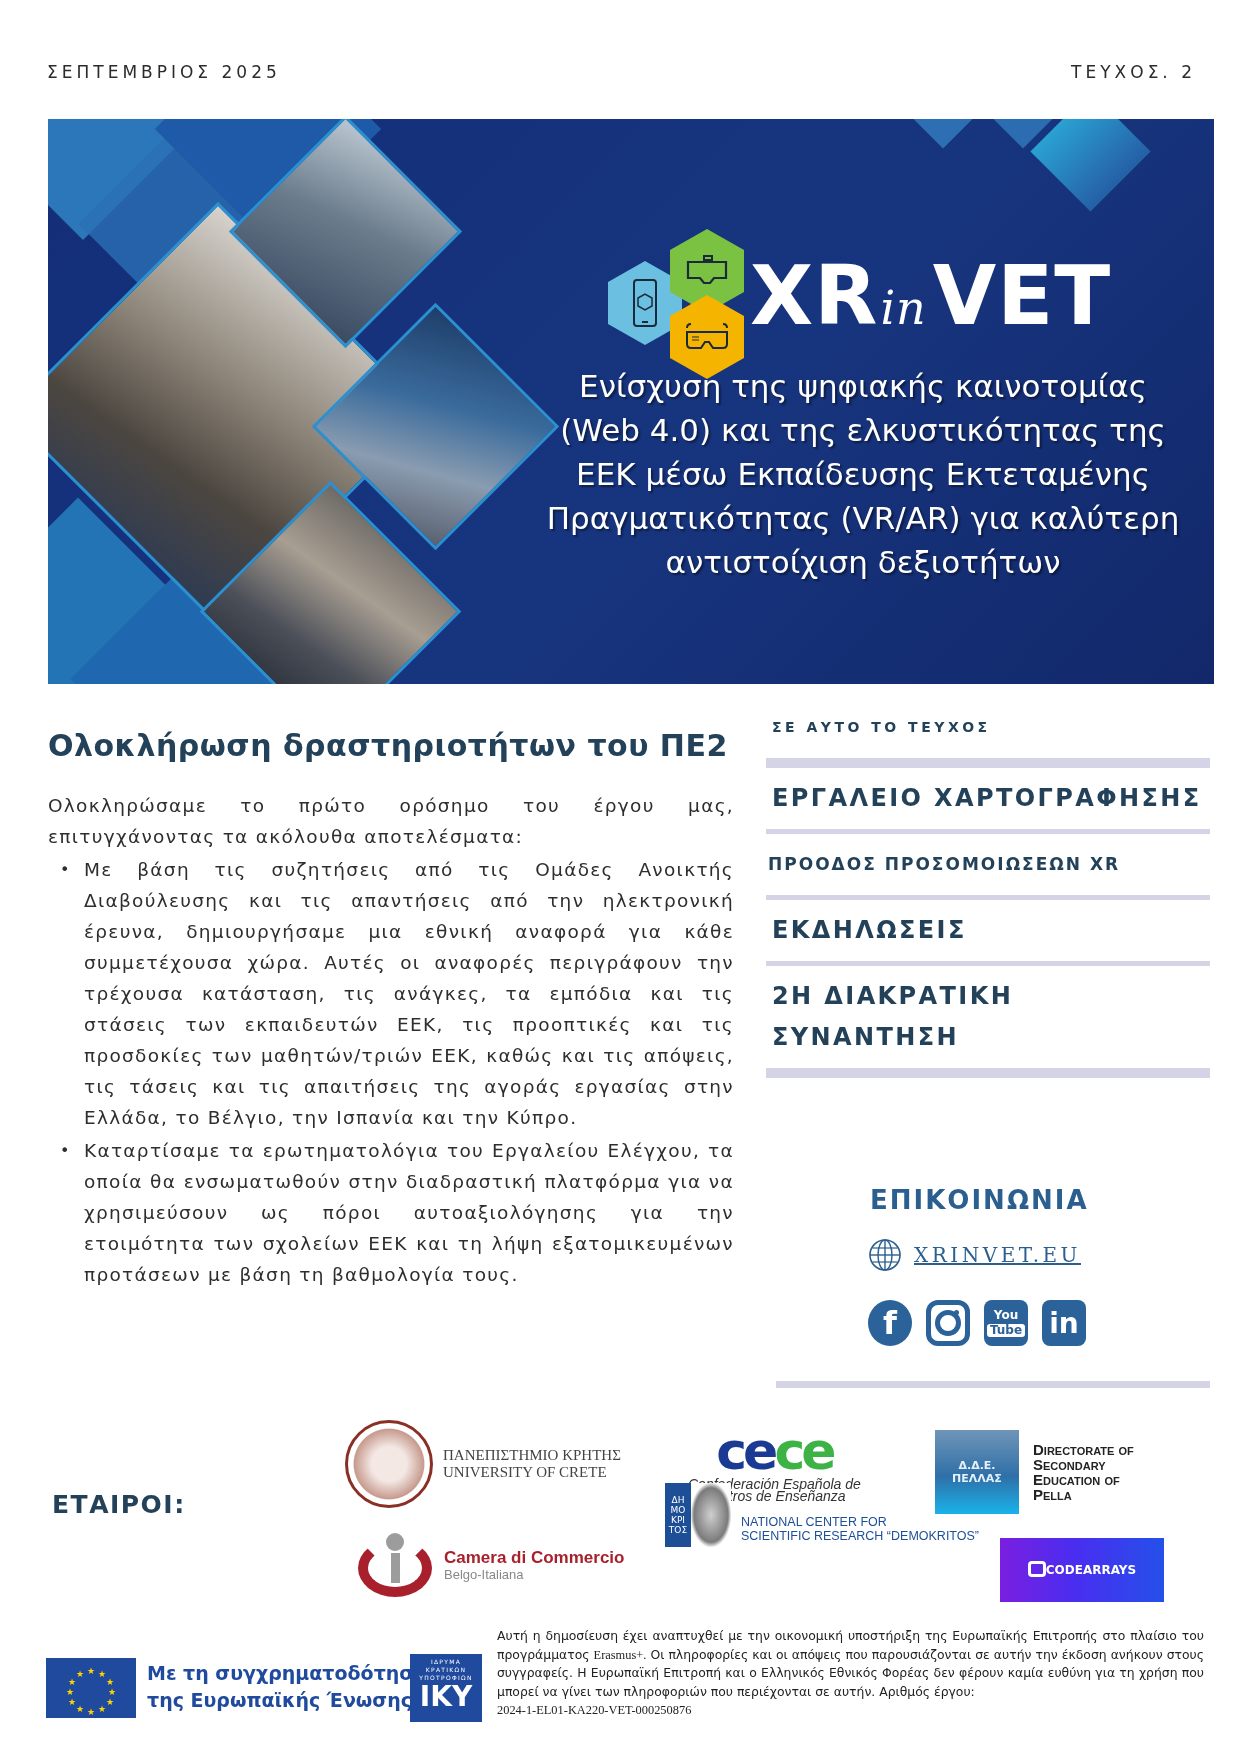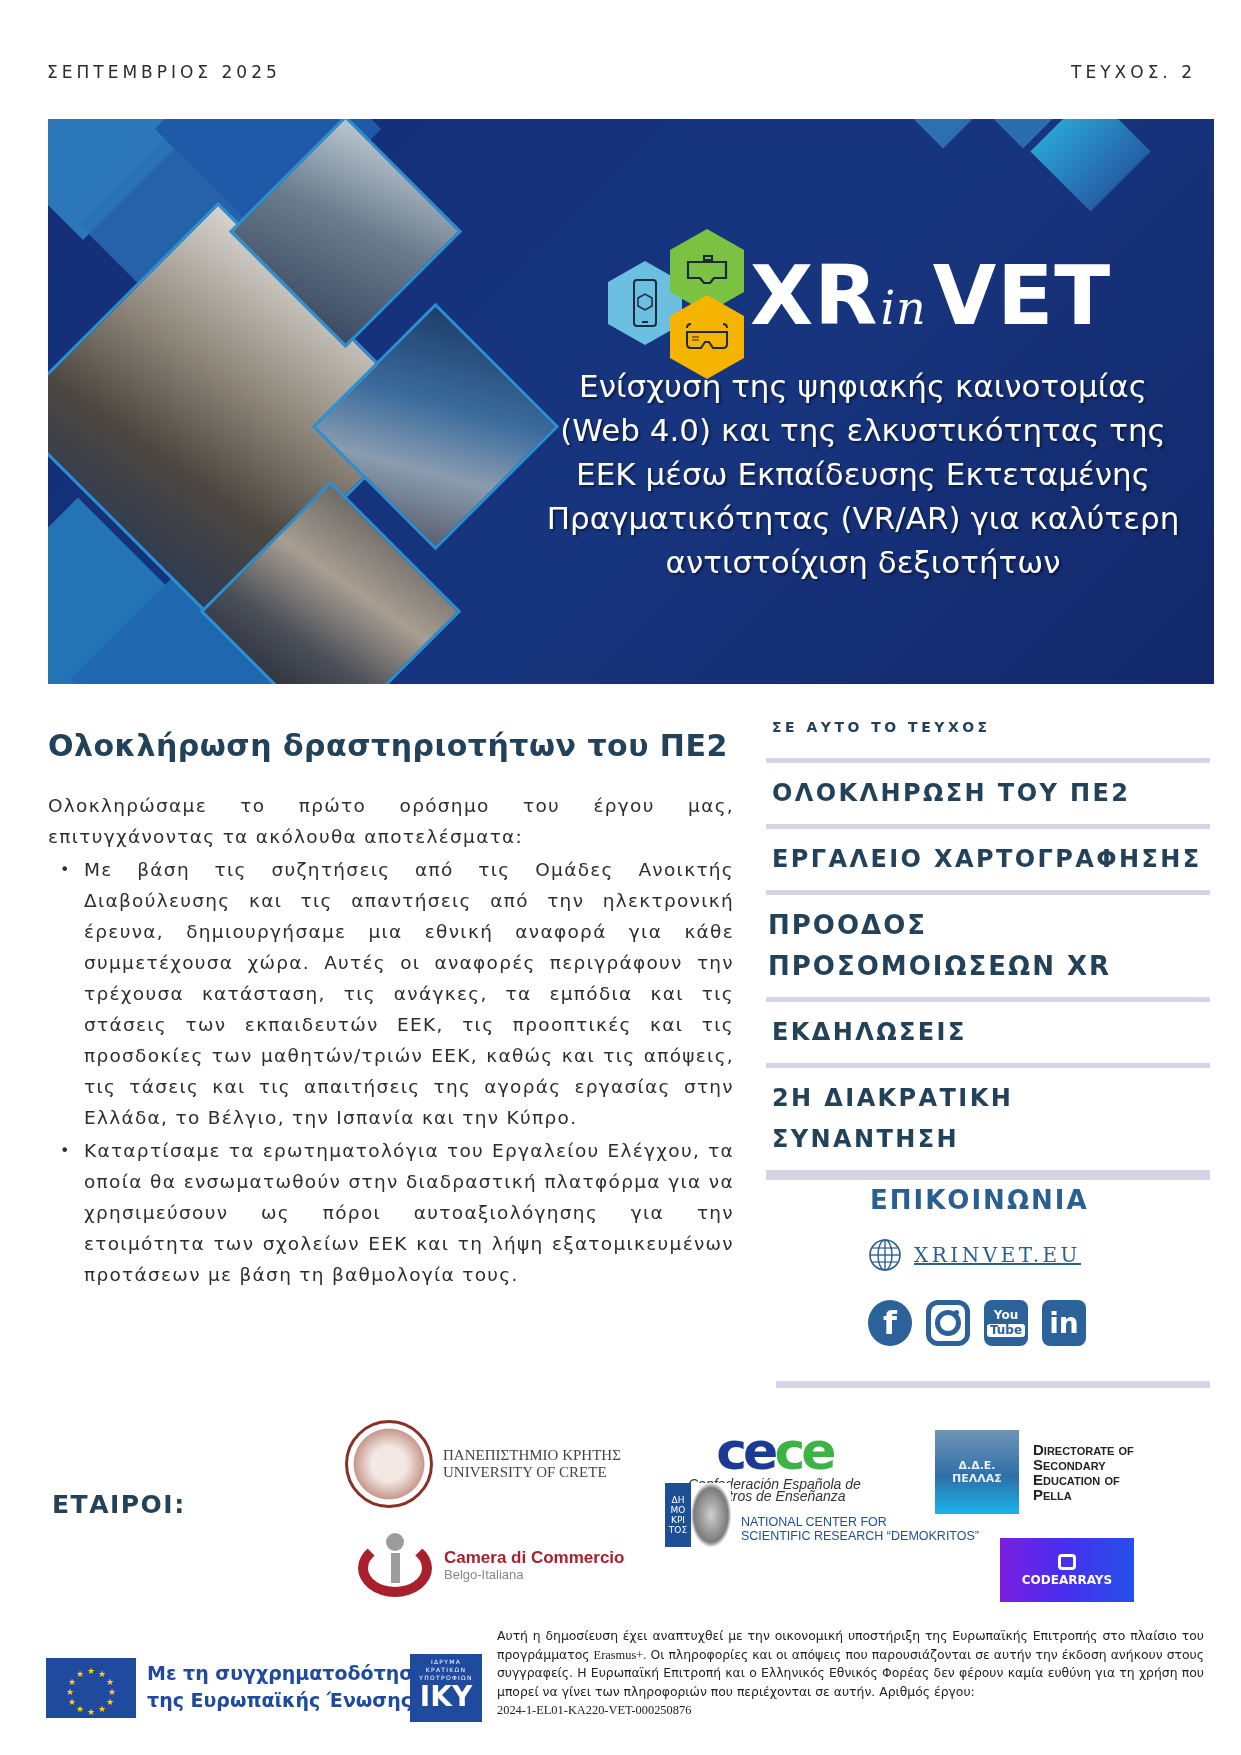--- a/index.html
+++ b/index.html
@@ -80,21 +80,21 @@
   .camera .mark { width: 74px; height: 64px; position: relative; margin-right: 12px; }
   .camera .arc { position: absolute; left: 0; top: 6px; width: 74px; height: 58px; border: 10px solid #a8202b; border-top-color: transparent; border-radius: 50%; }
   .camera .dot { position: absolute; left: 28px; top: 0; width: 18px; height: 18px; border-radius: 50%; background: #9c9c9c; }
   .camera .bar { position: absolute; left: 33px; top: 20px; width: 9px; height: 30px; background: #9c9c9c; }
   .camera .t1 { font-family: "Liberation Sans", sans-serif; font-weight: bold; font-size: 17px; color: #a8202b; line-height: 19px; }
   .camera .t2 { font-family: "Liberation Sans", sans-serif; font-size: 13px; color: #888; }
   .demok { left: 665px; top: 1483px; align-items: flex-end; }
   .demok .blue { width: 26px; height: 64px; background: #1d4f97; color: #fff; font-size: 9px; line-height: 10px; display:flex; align-items:center; justify-content:center; text-align:center; }
   .demok .bust { width: 40px; height: 64px; background: radial-gradient(ellipse at center,#cfcfcf 0%,#7b7b7b 60%,#fff 72%); margin-right: 10px; }
   .demok .name { font-family: "Liberation Sans", sans-serif; font-size: 12.5px; line-height: 14px; color: #1d4f97; padding-bottom: 4px; }
-  .codearrays { left: 1000px; top: 1538px; width: 134px; height: 64px; background: linear-gradient(90deg,#7a1fe0 0%,#4a2df0 45%,#2450ea 100%); flex-direction: column; justify-content: center; color: #fff; }
+  .codearrays { left: 1000px; top: 1538px; width: 164px; height: 64px; background: linear-gradient(90deg,#7a1fe0 0%,#4a2df0 45%,#2450ea 100%); justify-content: center; color: #fff; }
   .codearrays .ic { width: 18px; height: 16px; border: 3px solid #fff; border-radius: 4px; margin-bottom: 3px; }
   .codearrays .nm { font-family: "DejaVu Sans", sans-serif; font-weight: bold; font-size: 12px; }
 
   
   .eu-flag { position: absolute; left: 46px; top: 1658px; width: 90px; height: 60px; background: #1f4a9e; }
   .eu-flag .star { position: absolute; color: #ffd400; font-size: 9px; line-height: 9px; }
   .eu-text { position: absolute; left: 147px; top: 1660px; font-family: "DejaVu Sans", sans-serif; font-weight: bold; font-size: 19px; line-height: 27px; color: #1f4a9e; }
   .iky { position: absolute; left: 410px; top: 1654px; width: 72px; height: 68px; background: #1f4a9e; color: #fff; text-align: center; }
   .iky .s { font-size: 6px; letter-spacing: 1.3px; line-height: 8px; padding-top: 4px; }
   .iky .b { font-size: 28px; font-weight: bold; line-height: 30px; }
@@ -156,25 +156,24 @@
   <p>Ολοκληρώσαμε το πρώτο ορόσημο του έργου μας, επιτυγχάνοντας τα ακόλουθα αποτελέσματα:</p>
   <ul>
     <li>Με βάση τις συζητήσεις από τις Ομάδες Ανοικτής Διαβούλευσης και τις απαντήσεις από την ηλεκτρονική έρευνα, δημιουργήσαμε μια εθνική αναφορά για κάθε συμμετέχουσα χώρα. Αυτές οι αναφορές περιγράφουν την τρέχουσα κατάσταση, τις ανάγκες, τα εμπόδια και τις στάσεις των εκπαιδευτών ΕΕΚ, τις προοπτικές και τις προσδοκίες των μαθητών/τριών ΕΕΚ, καθώς και τις απόψεις, τις τάσεις και τις απαιτήσεις της αγοράς εργασίας στην Ελλάδα, το Βέλγιο, την Ισπανία και την Κύπρο.</li>
     <li>Καταρτίσαμε τα ερωτηματολόγια του Εργαλείου Ελέγχου, τα οποία θα ενσωματωθούν στην διαδραστική πλατφόρμα για να χρησιμεύσουν ως πόροι αυτοαξιολόγησης για την ετοιμότητα των σχολείων ΕΕΚ και τη λήψη εξατομικευμένων προτάσεων με βάση τη βαθμολογία τους.</li>
   </ul>
 </div>
 
 <div class="toc-head">ΣΕ ΑΥΤΟ ΤΟ ΤΕΥΧΟΣ</div>
 <nav class="toc">
   <div class="rule"></div>
-  <div class="item">ΟΛΟΚΛΗΡΩΣΗ ΤΟΥ ΠΕ2</div>
   <div class="rule"></div>
   <div class="item">ΕΡΓΑΛΕΙΟ ΧΑΡΤΟΓΡΑΦΗΣΗΣ</div>
   <div class="rule"></div>
-  <div class="item" style="font-size:26px;letter-spacing:2px;padding-left:2px;">ΠΡΟΟΔΟΣ ΠΡΟΣΟΜΟΙΩΣΕΩΝ XR</div>
+  <div class="item" style="font-size:17px;letter-spacing:2px;padding-left:2px;">ΠΡΟΟΔΟΣ ΠΡΟΣΟΜΟΙΩΣΕΩΝ XR</div>
   <div class="rule"></div>
   <div class="item">ΕΚΔΗΛΩΣΕΙΣ</div>
   <div class="rule"></div>
   <div class="item" style="width:260px;">2Η ΔΙΑΚΡΑΤΙΚΗ ΣΥΝΑΝΤΗΣΗ</div>
   <div class="rule"></div>
   <div class="rule"></div>
 </nav>
 
 <div class="contact-title">ΕΠΙΚΟΙΝΩΝΙΑ</div>
 <div class="website">

